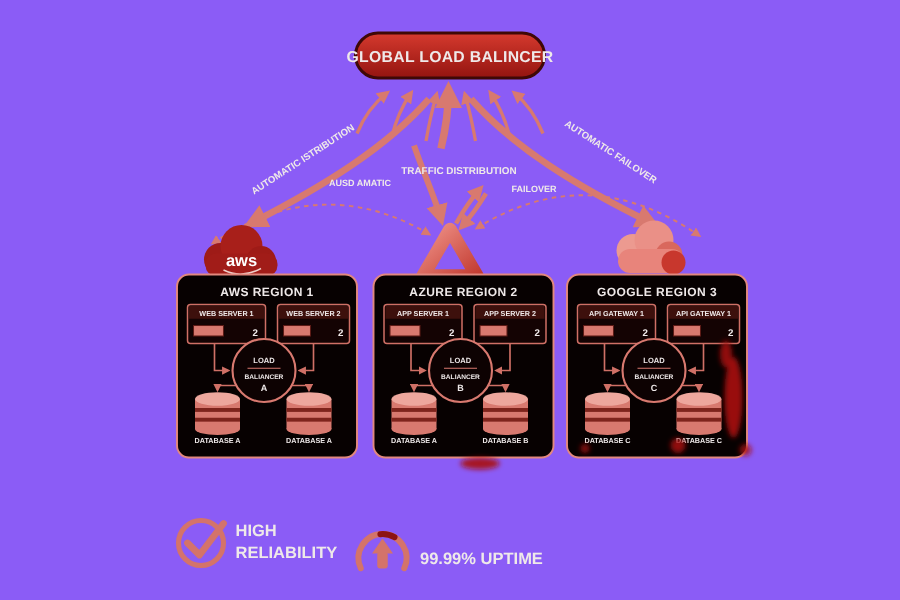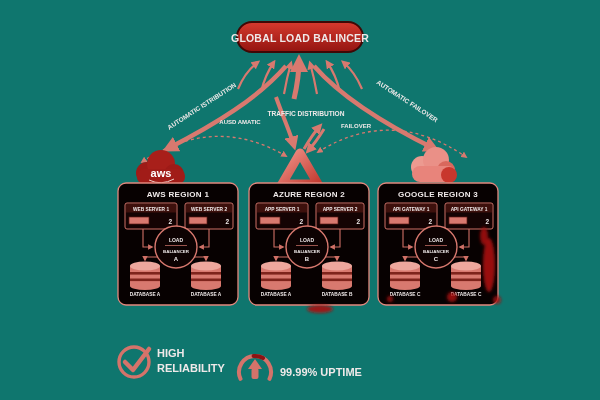--- a/index.html
+++ b/index.html
@@ -1,16 +1,16 @@
 <!DOCTYPE html>
 <html><head>
 <meta charset="utf-8">
 <style>
   html,body{margin:0;padding:0;background:#000;}
-  .stage{position:relative;width:600px;height:400px;background:#0f766e;overflow:hidden;
+  .stage{position:relative;width:600px;height:400px;background:#8b5cf6;overflow:hidden;
          font-family:"Liberation Sans", sans-serif;}
   svg text{font-family:"Liberation Sans", sans-serif;}
   .lbl{fill:#efe9e9;font-weight:bold;}
 </style>
 </head>
 <body>
 
 <div class="stage">
 <svg width="600" height="400" viewBox="0 0 600 400">
   <defs>

